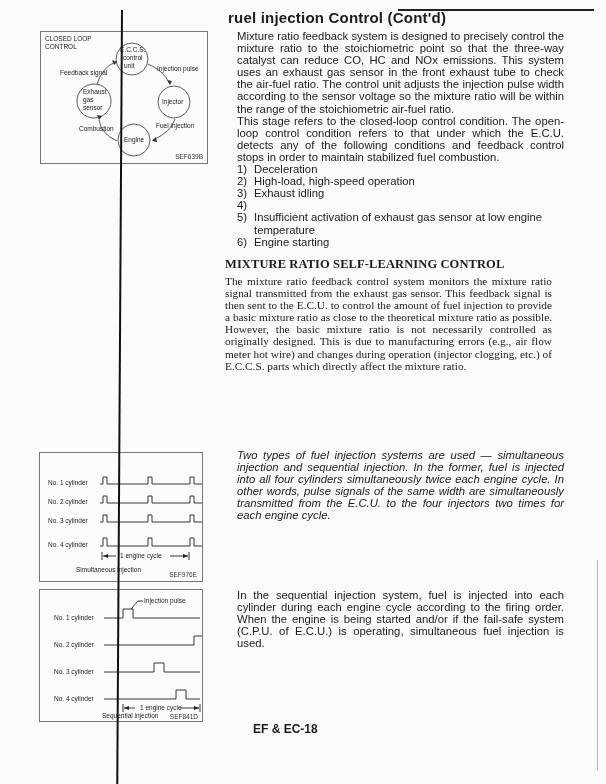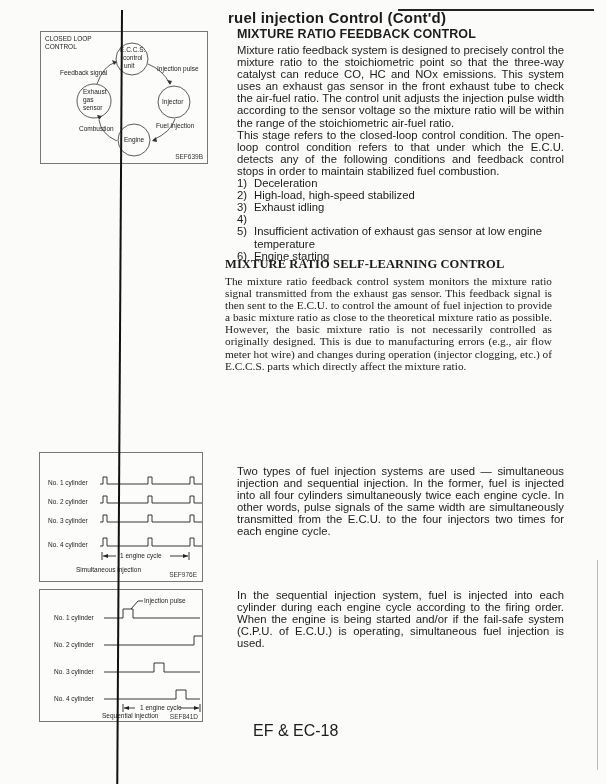--- a/index.html
+++ b/index.html
@@ -15,41 +15,40 @@
   .para {
     font-size:11.3px; line-height:12.1px; text-align:justify; width:327px; margin:0;
   }
   .list { margin:0; padding:0; list-style:none; font-size:11.3px; line-height:12.1px; width:327px; }
   .list li { display:flex; }
   .list .num { width:17px; flex:none; }
   .diagram { border:1px solid #777; background:#fcfcfa; }
   .dtext { position:absolute; font-size:6.5px; color:#222; white-space:nowrap; }
   .code { position:absolute; font-size:6.5px; color:#333; }
   .binder-line { left:121px; top:10px; width:1.5px; height:774px; background:#111; transform:rotate(0.35deg); transform-origin:top left; }
-  .page-num { left:253px; top:722px; font-size:16px; font-weight:normal;text-align:right; }
+  .page-num { left:253px; top:722px; font-size:12px; font-weight:bold;text-align:right; }
   .edge-mark { left:597px; width:1px; background:#bbb; }
 </style>
 </head>
 <body>
 
 <div class="abs header-rule"></div>
 <div class="abs section-header">ruel injection Control (Cont'd)</div>
 
 <div class="abs" style="left:237px; top:27px;">
-  <div class="heading">MIXTURE RATIO FEEDBACK CONTROL</div>
   <p class="para" style="margin-top:3px;">Mixture ratio feedback system is designed to precisely control the mixture ratio to the stoichiometric point so that the three-way catalyst can reduce CO, HC and NOx emissions. This system uses an exhaust gas sensor in the front exhaust tube to check the air-fuel ratio. The control unit adjusts the injection pulse width according to the sensor voltage so the mixture ratio will be within the range of the stoichiometric air-fuel ratio.</p>
   <p class="para">This stage refers to the closed-loop control condition. The open-loop control condition refers to that under which the E.C.U. detects any of the following conditions and feedback control stops in order to maintain stabilized fuel combustion.</p>
   <ul class="list">
     <li>
         <span class="num">1)</span>
         <span>Deceleration</span>
       </li>
     <li>
         <span class="num">2)</span>
-        <span>High-load, high-speed stabilized</span>
+        <span>High-load, high-speed operation</span>
       </li>
     <li>
         <span class="num">3)</span>
         <span>Exhaust idling</span>
       </li>
     <li>
         <span class="num">4)</span>
       </li>
     <li>
         <span class="num">5)</span>
@@ -61,21 +60,21 @@
       </li>
   </ul>
 </div>
 
 <div class="abs" style="left:225px; top:257px;font-family:Liberation Serif, serif;">
   <div class="heading">MIXTURE RATIO SELF-LEARNING CONTROL</div>
   <p class="para" style="margin-top:3px;">The mixture ratio feedback control system monitors the mixture ratio signal transmitted from the exhaust gas sensor. This feedback signal is then sent to the E.C.U. to control the amount of fuel injection to provide a basic mixture ratio as close to the theoretical mixture ratio as possible. However, the basic mixture ratio is not necessarily controlled as originally designed. This is due to manufacturing errors (e.g., air flow meter hot wire) and changes during operation (injector clogging, etc.) of E.C.C.S. parts which directly affect the mixture ratio.</p>
 </div>
 
 <div class="abs" style="left:237px; top:447px;">
-  <p class="para" style="margin-top:18px;">Two types of fuel injection systems are used — simultaneous injection and sequential injection. In the former, fuel is injected into all four cylinders simultaneously twice each engine cycle. In other words, pulse signals of the same width are simultaneously transmitted from the E.C.U. to the four injectors two times for each engine cycle.</p>
+  <p class="para" style="margin-top:2px;font-style:italic;">Two types of fuel injection systems are used — simultaneous injection and sequential injection. In the former, fuel is injected into all four cylinders simultaneously twice each engine cycle. In other words, pulse signals of the same width are simultaneously transmitted from the E.C.U. to the four injectors two times for each engine cycle.</p>
 </div>
 <div class="abs" style="left:237px; top:589px;">
   <p class="para">In the sequential injection system, fuel is injected into each cylinder during each engine cycle according to the firing order. When the engine is being started and/or if the fail-safe system (C.P.U. of E.C.U.) is operating, simultaneous fuel injection is used.</p>
 </div>
 
 <div class="abs diagram" style="left:40px; top:31px; width:166px; height:131px;">
   <svg width="166" height="131" style="position:absolute;left:0;top:0">
     <g fill="none" stroke="#333" stroke-width="0.8">
       <circle cx="91" cy="27" r="16"></circle>
       <circle cx="133" cy="70" r="16"></circle>

